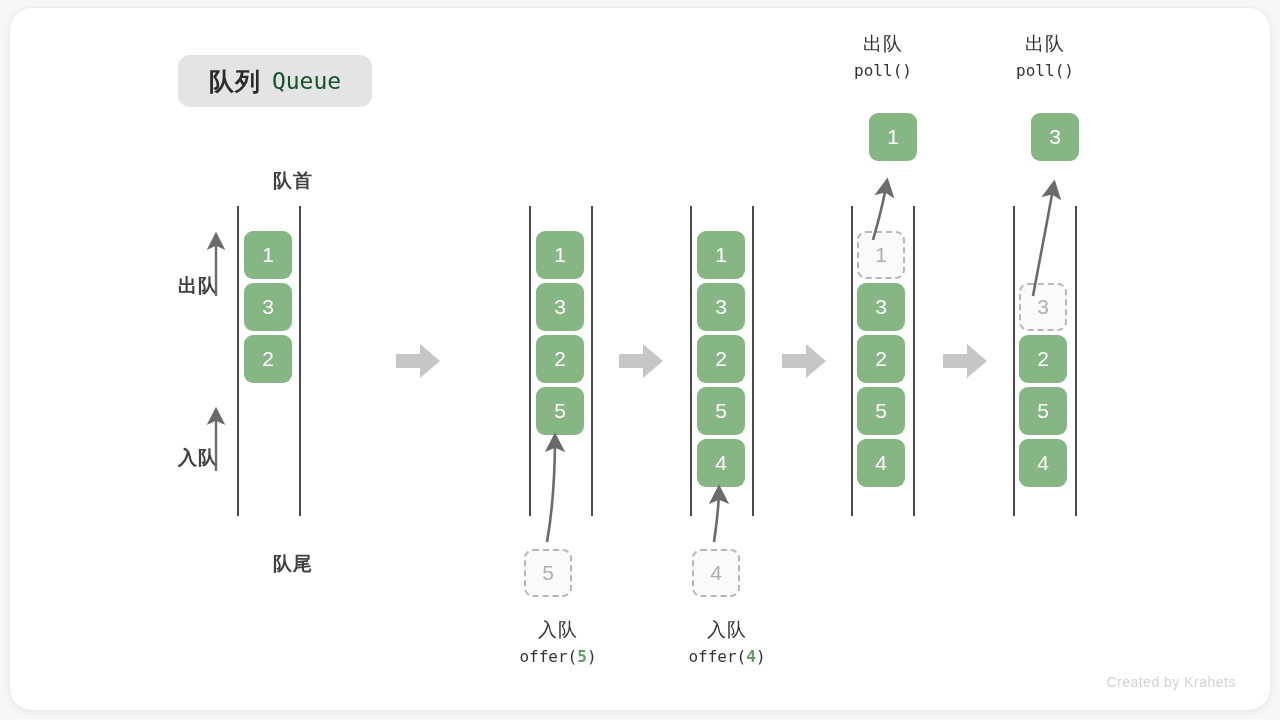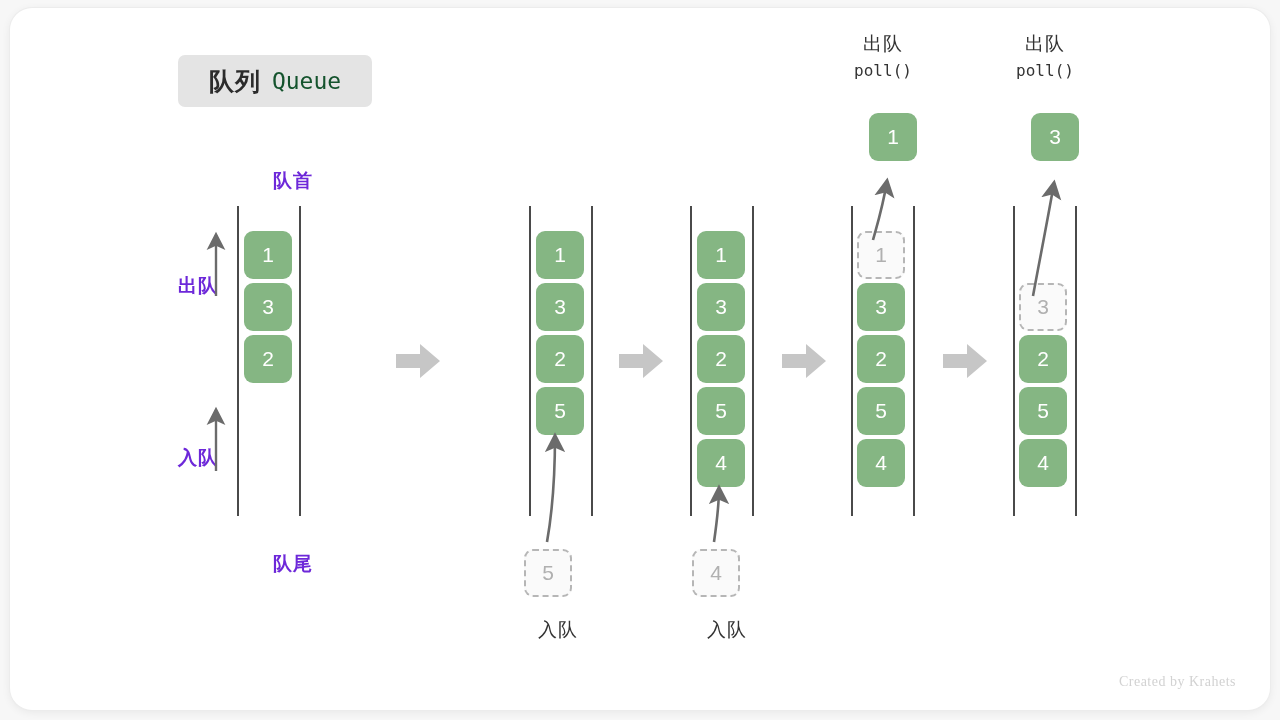--- a/index.html
+++ b/index.html
@@ -27,21 +27,21 @@
   }
 
   
   #title-badge {
     position: absolute;
     left: 168px;
     top: 47px;
     width: 194px;
     height: 52px;
     background: #e4e4e4;
-    border-radius: 7px;
+    border-radius: 12px;
     display: flex;
     align-items: center;
     justify-content: center;
     gap: 11px;
   }
   #title-badge .cn {
     font-size: 25px;
     font-weight: 700;
     color: #2b2b2b;
     letter-spacing: 1px;
@@ -50,21 +50,21 @@
     font-family: "DejaVu Sans Mono", "Liberation Mono", monospace;
     font-size: 23px;
     color: #14532d;
   }
 
   
   .cjk-bold {
     position: absolute;
     font-size: 19px;
     font-weight: 700;
-    color: #6d28d9;
+    color: #404040;
     white-space: nowrap;
     letter-spacing: 1px;
     padding-left: 28px;
   }
   .op-caption {
     position: absolute;
     width: 170px;
     text-align: center;
     white-space: nowrap;
     line-height: 1.52;
@@ -129,21 +129,21 @@
     width: 1260px;
     height: 702px;
     pointer-events: none;
   }
 
   
   #credit {
     position: absolute;
     right: 34px;
     bottom: 20px;
-    font-family: Liberation Serif, serif;
+    font-family: Liberation Sans, sans-serif;
     font-size: 14px;
     color: #d2d2d2;
     letter-spacing: 0.5px;
   }
 </style>
 </head>
 <body>
 
 <div id="stage">
   <div id="card">
@@ -228,24 +228,26 @@
       <div class="rail" style="left:1065px; top:198px; height:310px;"></div>
       <div class="cell ghost" style="left:1009px; top:275px;">3</div>
       <div class="cell filled" style="left:1009px; top:327px;">2</div>
       <div class="cell filled" style="left:1009px; top:379px;">5</div>
       <div class="cell filled" style="left:1009px; top:431px;">4</div>
       <div class="cell filled" style="left:1021px; top:105px;">3</div>
     </div>
 
     <div class="op-caption" style="left:463px; top:608px;">
       <span class="cn">入队</span>
+      <span class="code"><span>offer(</span><span class="arg">5</span><span>)</span></span>
     </div>
 
     <div class="op-caption" style="left:632px; top:608px;">
       <span class="cn">入队</span>
+      <span class="code"><span>offer(</span><span class="arg">4</span><span>)</span></span>
     </div>
 
     <div class="op-caption" style="left:788px; top:22px;">
       <span class="cn">出队</span>
       <span class="code">poll()</span>
     </div>
 
     <div class="op-caption" style="left:950px; top:22px;">
       <span class="cn">出队</span>
       <span class="code">poll()</span>

